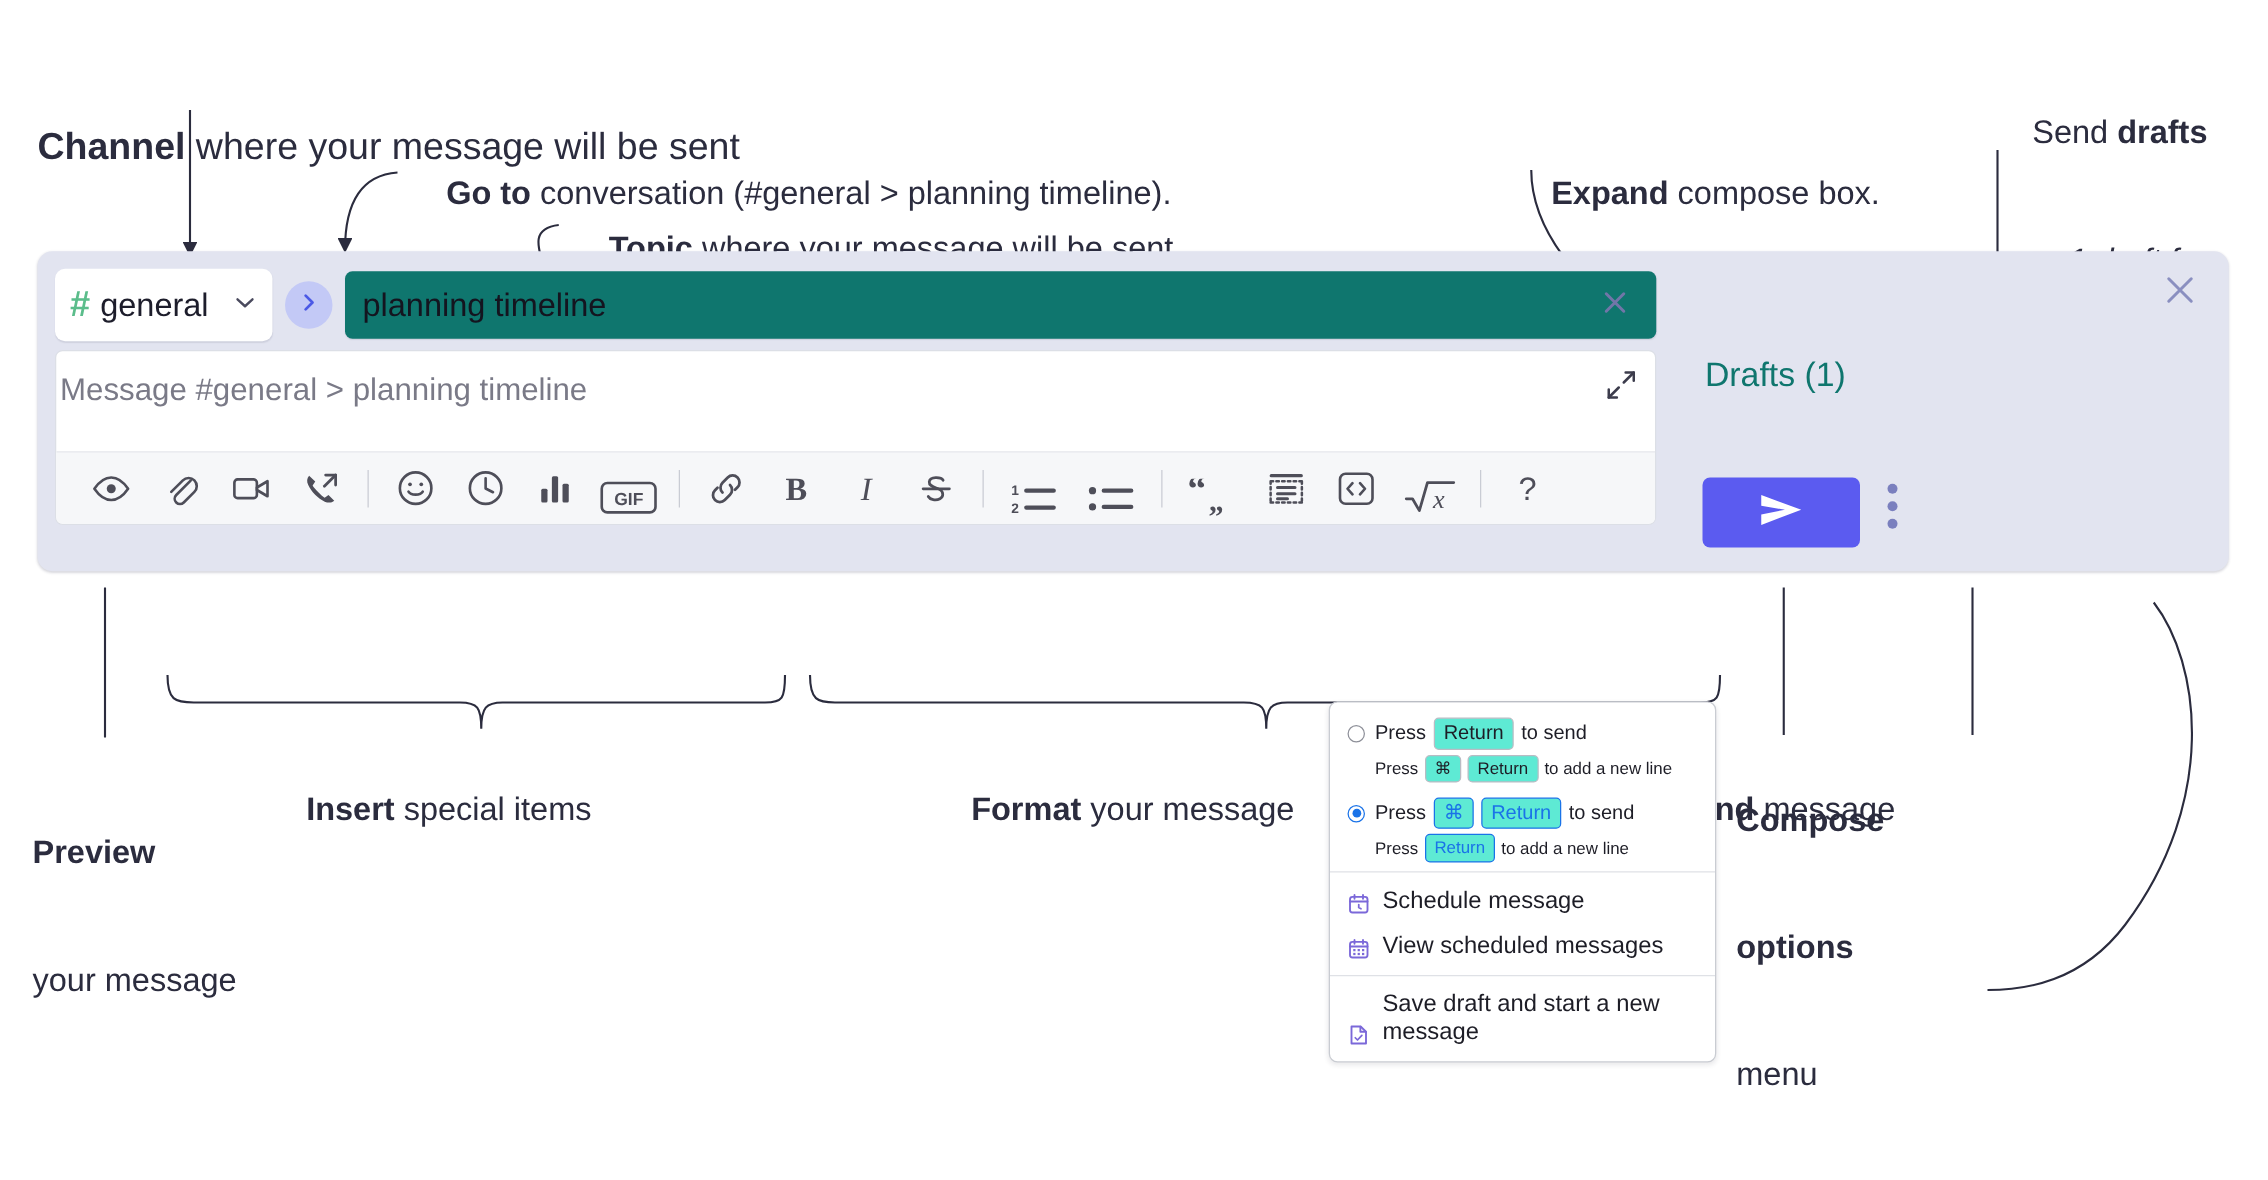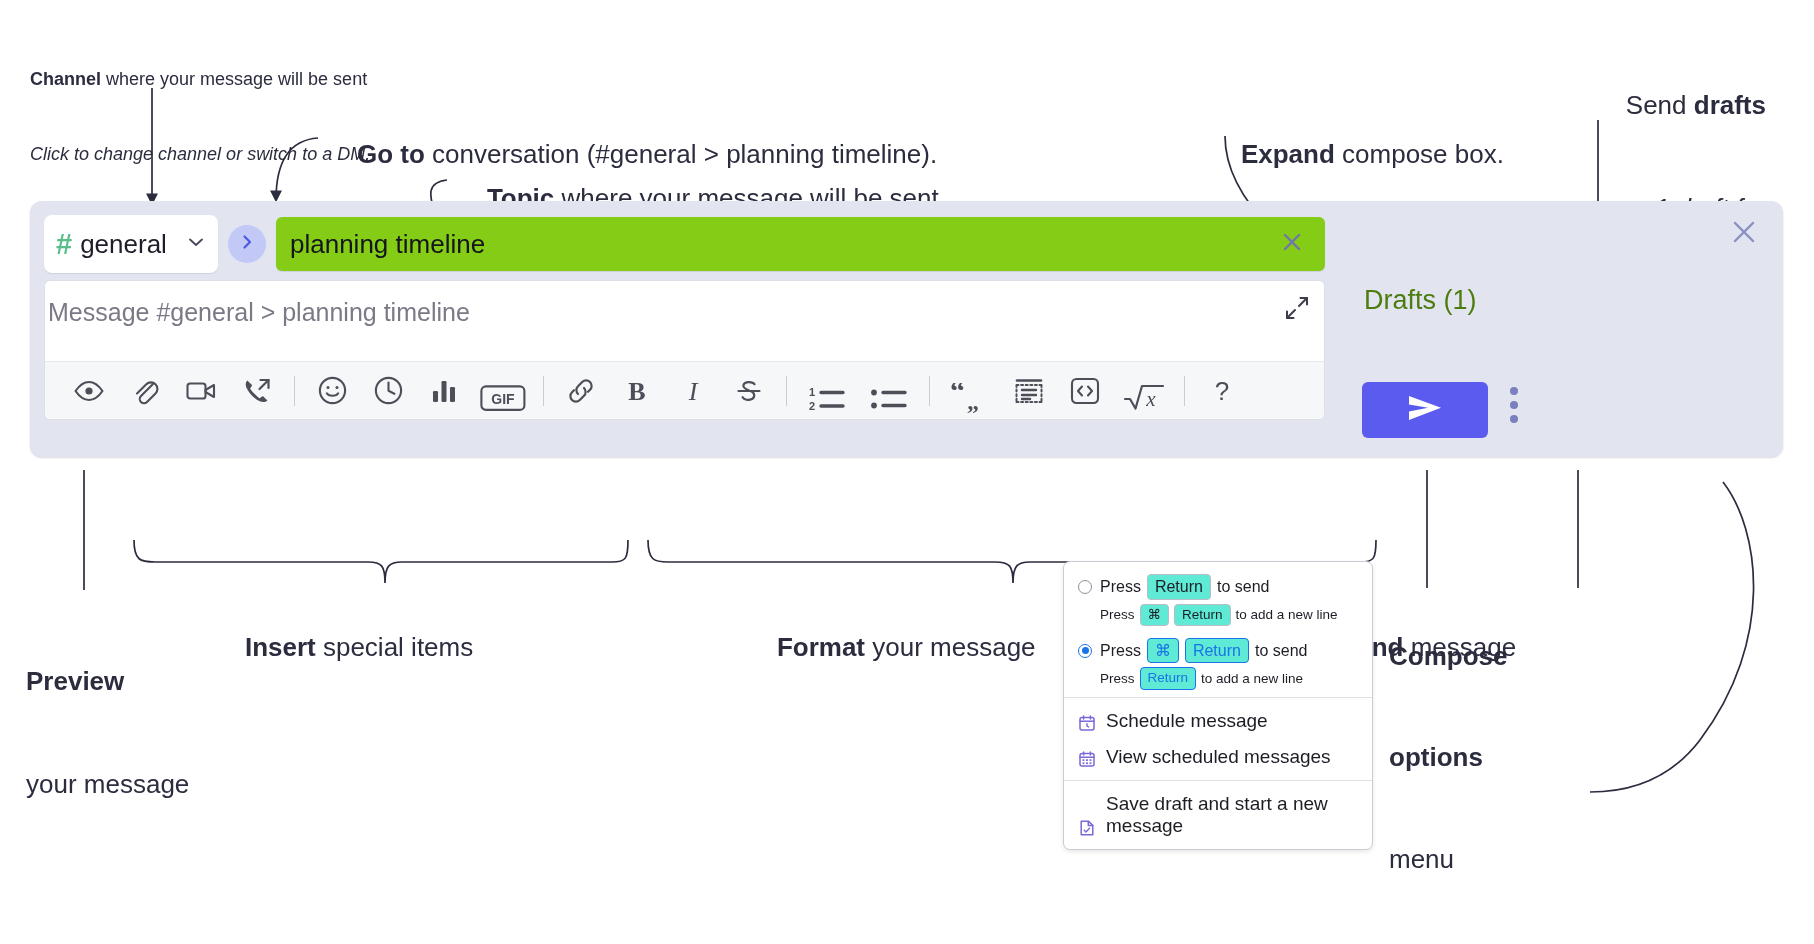--- a/index.html
+++ b/index.html
@@ -47,21 +47,21 @@
   .chev{ color:#4a4a5e; }
 
   #goto-button{
     width:38px; height:38px; border-radius:50%;
     background:#c3c9f6; color:#4b59e6;
     display:flex; align-items:center; justify-content:center;
     flex:0 0 38px;
   }
 
   #topic-field{
-    flex:1; height:54px; background:#84cc16; border-radius:6px;
+    flex:1; height:54px; background:#0f766e; border-radius:6px;
     display:flex; align-items:center; padding:0 12px 0 14px;
     box-shadow:0 1px 1px rgba(40,40,70,.10);
   }
   #topic-value{ flex:1; font-size:26px; color:#14141f; }
   #topic-clear{ color:#7176a8; flex:0 0 auto; padding-right:6px; }
 
   
   #message-box{
     margin-top:7px;
     background:#fff;
@@ -95,21 +95,21 @@
     color:#4e4e59;
   }
   .tb.wide{ width:62px;align-items:flex-end; }
   .tb-sep{ width:1px; height:30px; background:#c9ccd4; margin:0 9px; }
 
   
   #drafts-area{ position:absolute; left:1310px; top:0; width:443px; height:256px; }
   #panel-close{ position:absolute; right:22px; top:14px; color:#8a8fc0; }
   #drafts-link{
     position:absolute; left:24px; top:84px;
-    font-size:27px; color:#4d7c0f;
+    font-size:27px; color:#0f766e;
   }
   #send-button{
     position:absolute; left:22px; top:181px;
     width:126px; height:56px; border-radius:6px;
     background:#5b5bf0;
     display:flex; align-items:center; justify-content:center;
   }
   #compose-options-button{
     position:absolute; left:170px; top:186px;
     display:flex; flex-direction:column; gap:6px; align-items:center;
@@ -179,21 +179,21 @@
 
       <path d="M1723 482 C 1760 530, 1775 640, 1700 740 C 1665 786, 1620 792, 1590 792"></path>
     </g>
     <defs>
       <marker id="ar" viewBox="0 0 10 10" refX="8" refY="5" markerWidth="7" markerHeight="7" orient="auto-start-reverse">
         <path d="M 0 0 L 10 5 L 0 10 z" fill="#2b2c3e"></path>
       </marker>
     </defs>
   </svg>
 
-  <div class="anno" style="left:30px; top:22px; font-size:18px;">
+  <div class="anno" style="left:30px; top:22px; font-size:30px;">
     <div><b>Channel</b><span> where your message will be sent</span></div>
     <div style="margin-top:6px;"><i>Click to change channel or switch to a DM.</i></div>
   </div>
 
   <div class="anno" style="left:328px; top:105px; font-size:26px;">
     <b>Go to</b><span> conversation (#general &gt; planning timeline).</span>
   </div>
 
   <div class="anno" style="left:458px; top:149px; font-size:26px;">
     <b>Topic</b><span> where your message will be sent</span>

